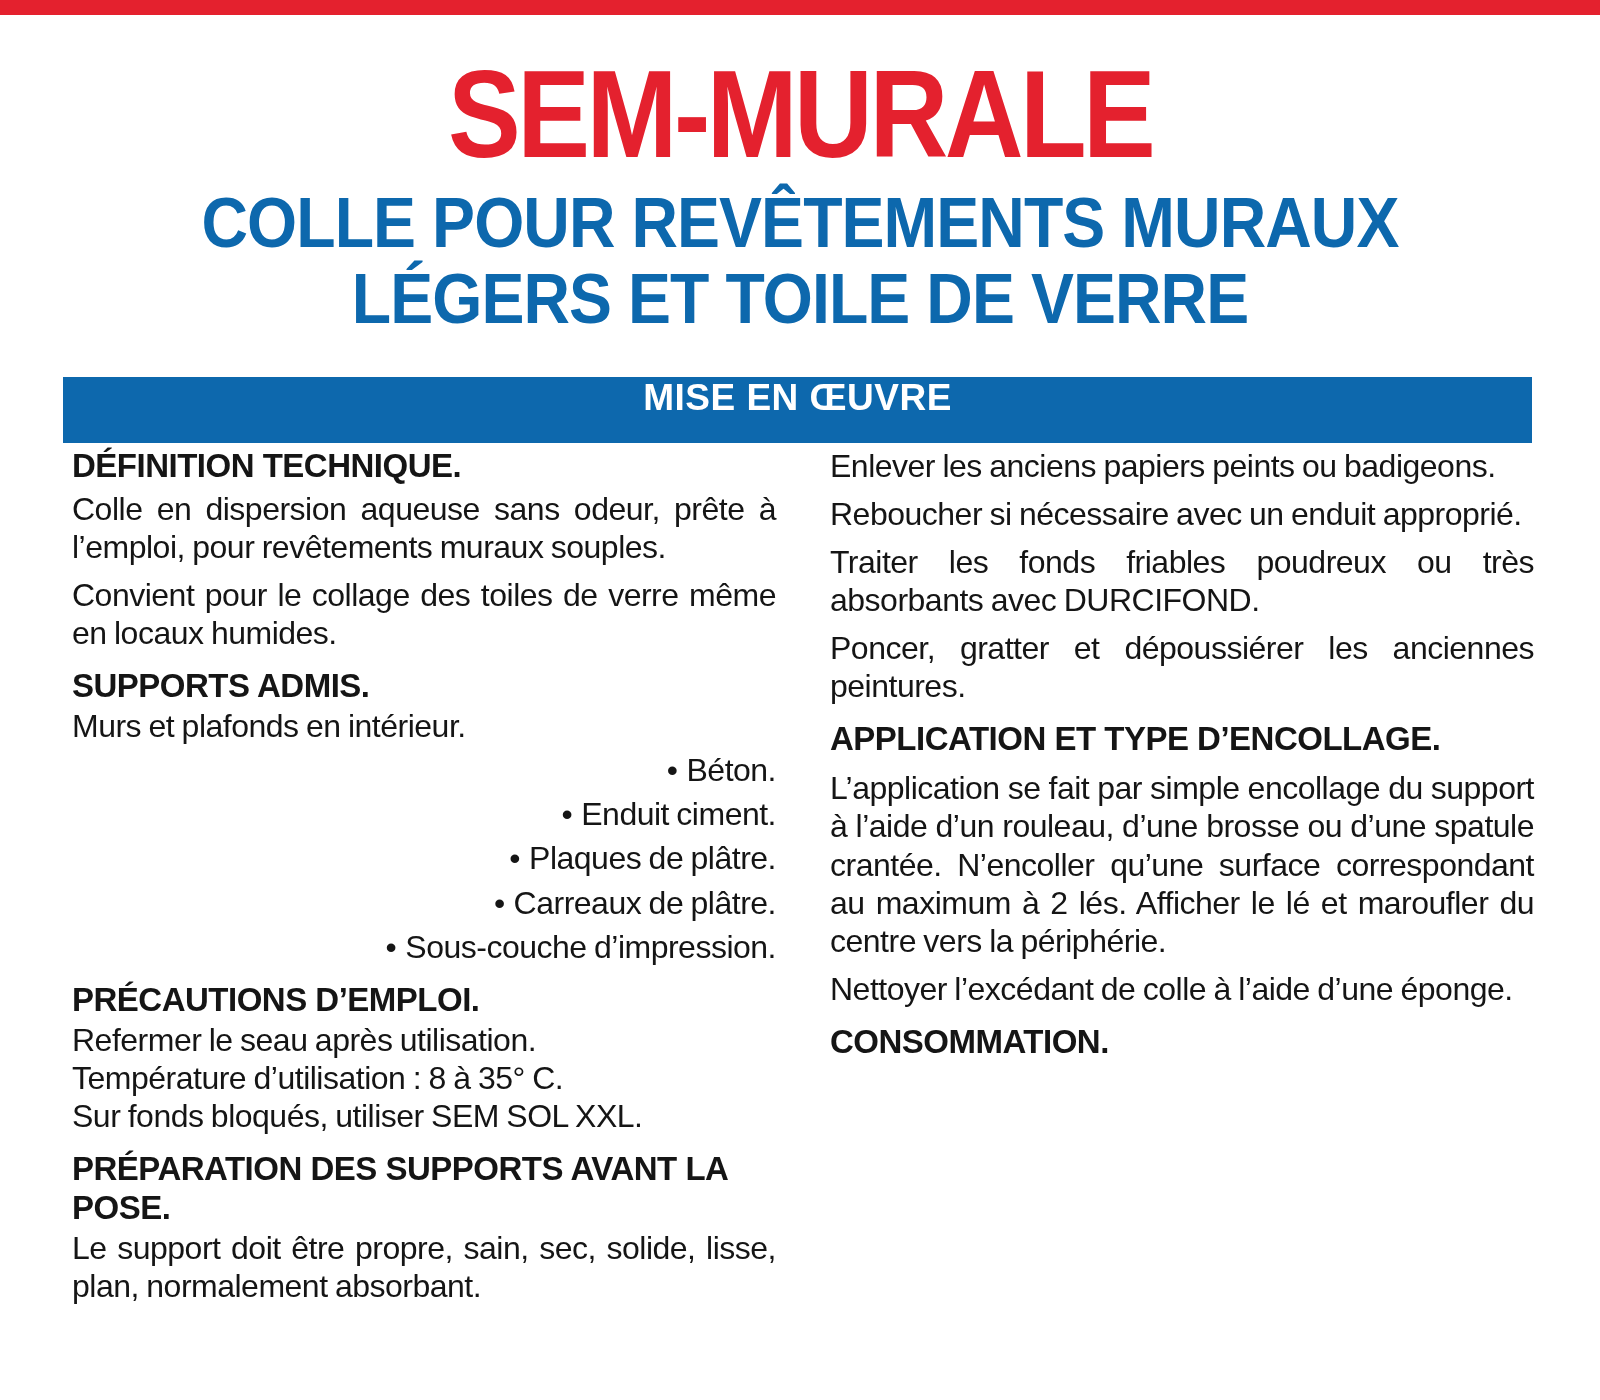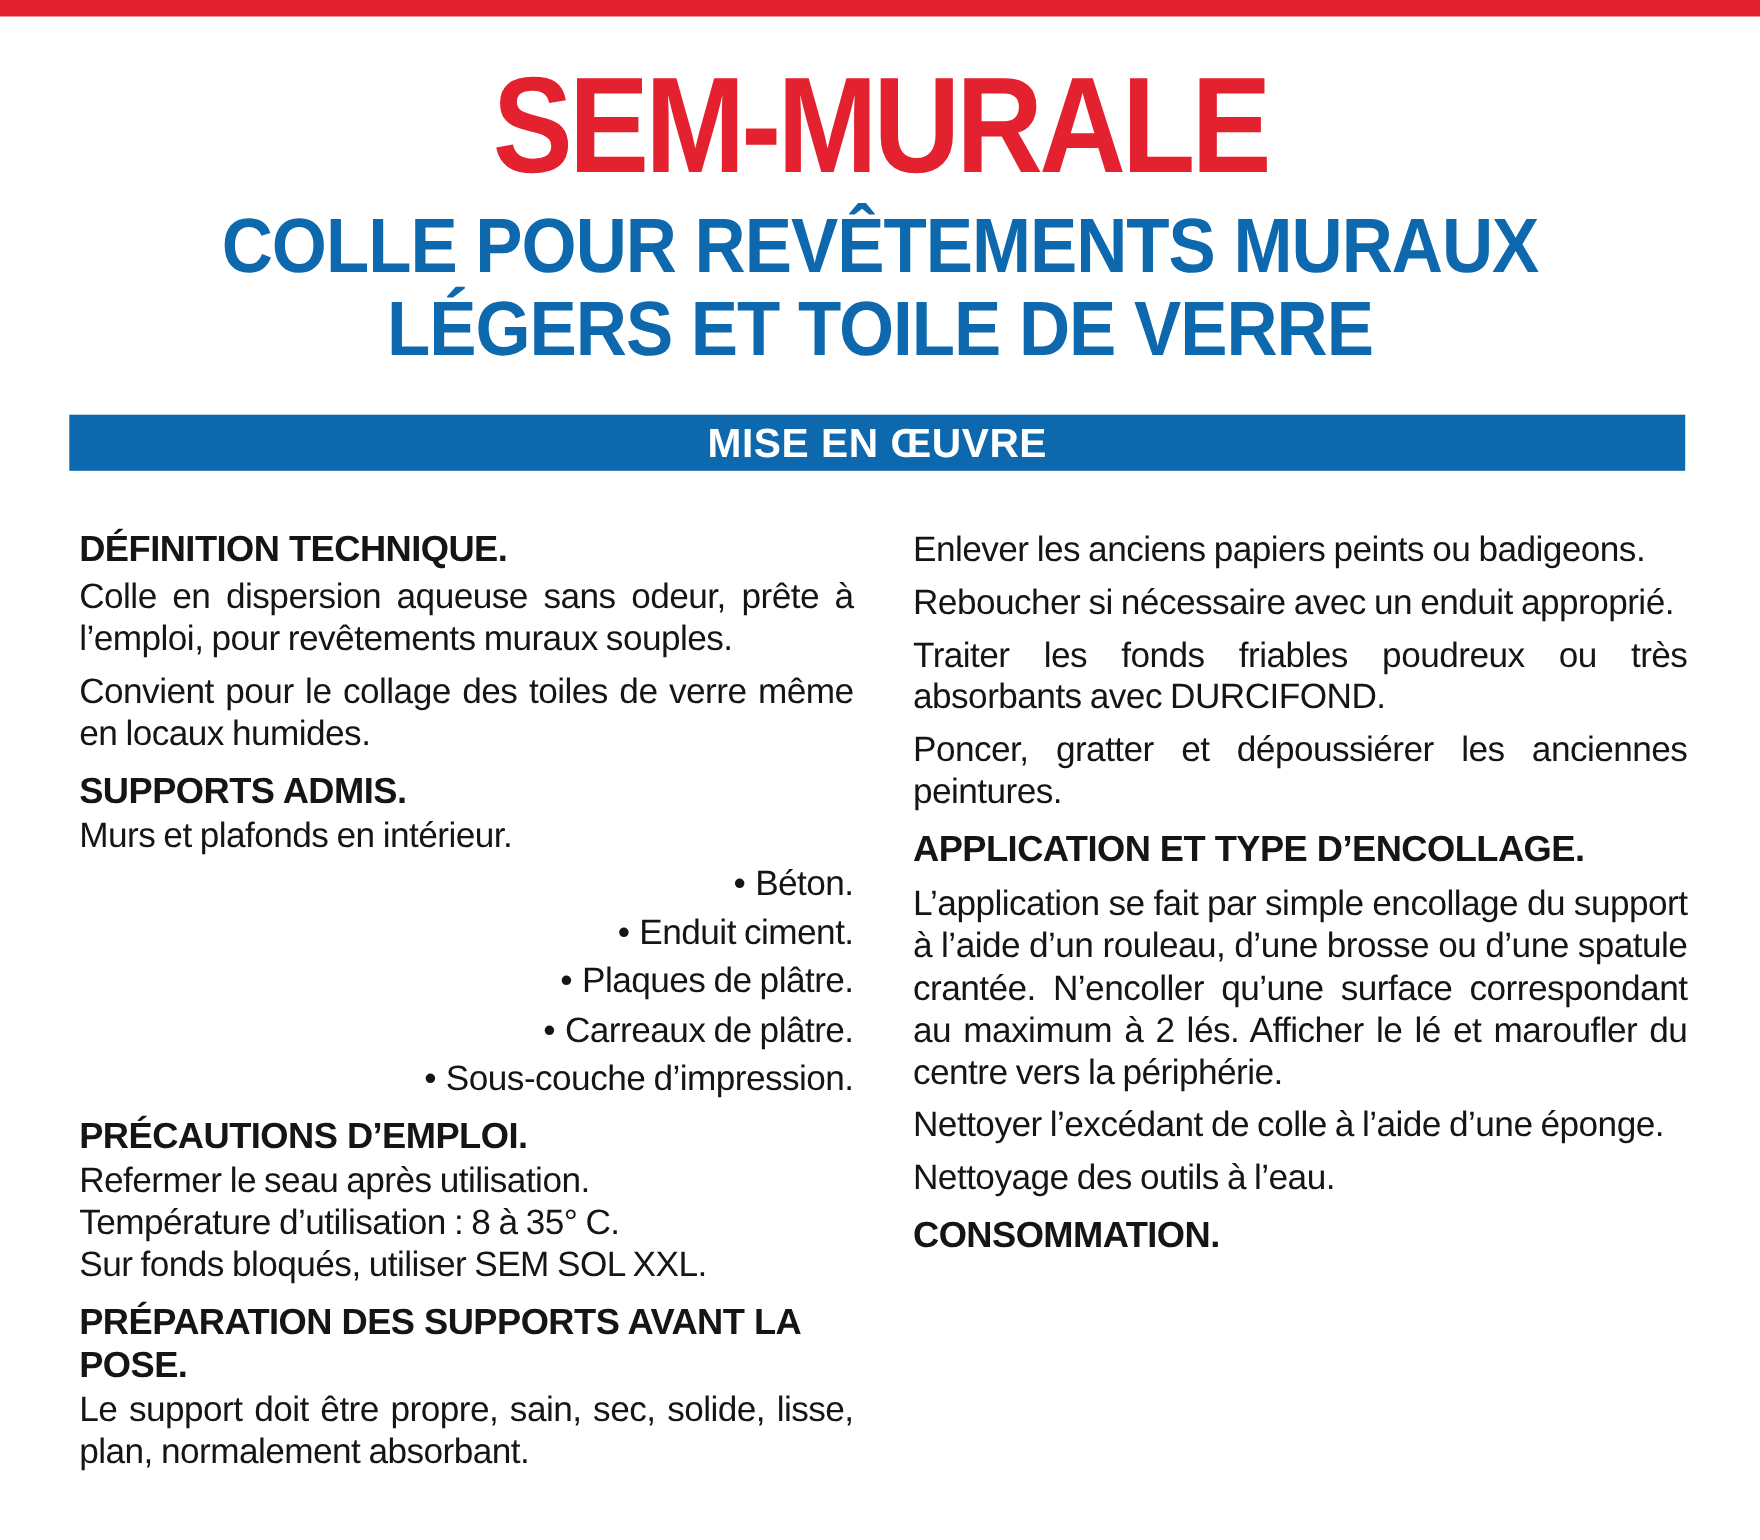--- a/index.html
+++ b/index.html
@@ -29,32 +29,32 @@
     transform:scaleX(0.88);transform-origin:center;
     white-space:nowrap;
   }
   .subtitle{
     position:absolute;top:186px;left:0;width:1600px;margin:0;
     text-align:center;color:var(--blue);
     font-size:70px;line-height:1.08;font-weight:bold;letter-spacing:-1px;
     transform:scaleX(0.92);transform-origin:center;
   }
   .banner{
-    position:absolute;top:377px;left:63px;width:1469px;height:51px;
+    position:absolute;top:377px;left:63px;width:1469px;height:66px;
     background:var(--blue);color:#fff;
-    display:flex;align-items:center;justify-content:center;
+    display:flex;justify-content:center;
   }
   .banner span{
     font-size:37px;font-weight:bold;letter-spacing:0.5px;
   }
   .columns{
     position:absolute;top:443px;left:72px;width:1462px;
     display:flex;gap:54px;
   }
-  .col{flex:1 1 0;min-width:0;margin-top:33px;}
+  .col{flex:1 1 0;min-width:0;}
   h3{
     margin:15px 0 1px 0;
     font-size:33px;line-height:1.18;font-weight:bold;
     letter-spacing:-0.5px;
   }
   .col > h3:first-child{margin-top:4px;}
   p{
     margin:10px 0;
     font-size:32px;line-height:1.19;
     letter-spacing:-0.5px;word-spacing:-1px;
@@ -114,20 +114,19 @@
     <div class="col">
 
       <p class="first-p">Enlever les anciens papiers peints ou badigeons.</p>
       <p>Reboucher si nécessaire avec un enduit approprié.</p>
       <p>Traiter les fonds friables poudreux ou très absorbants avec DURCIFOND.</p>
       <p>Poncer, gratter et dépoussiérer les anciennes peintures.</p>
 
       <h3>APPLICATION ET TYPE D’ENCOLLAGE.</h3>
       <p>L’application se fait par simple encollage du support à l’aide d’un rouleau, d’une brosse ou d’une spatule crantée. N’encoller qu’une surface correspondant au maximum à 2 lés. Afficher le lé et maroufler du centre vers la périphérie.</p>
       <p>Nettoyer l’excédant de colle à l’aide d’une éponge.</p>
-      <p>Nettoyage des outils à l’eau.</p>
 
       <h3>CONSOMMATION.</h3>
 
     </div>
 
   </div>
 </div>
 
 </body></html>

